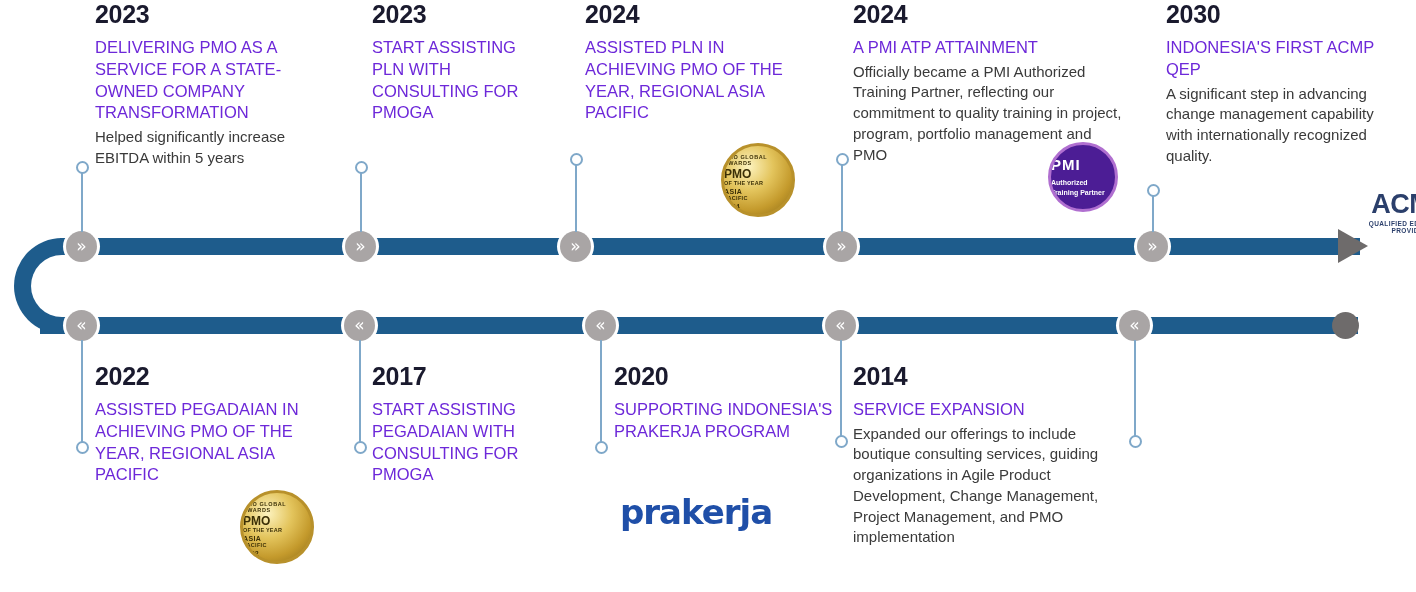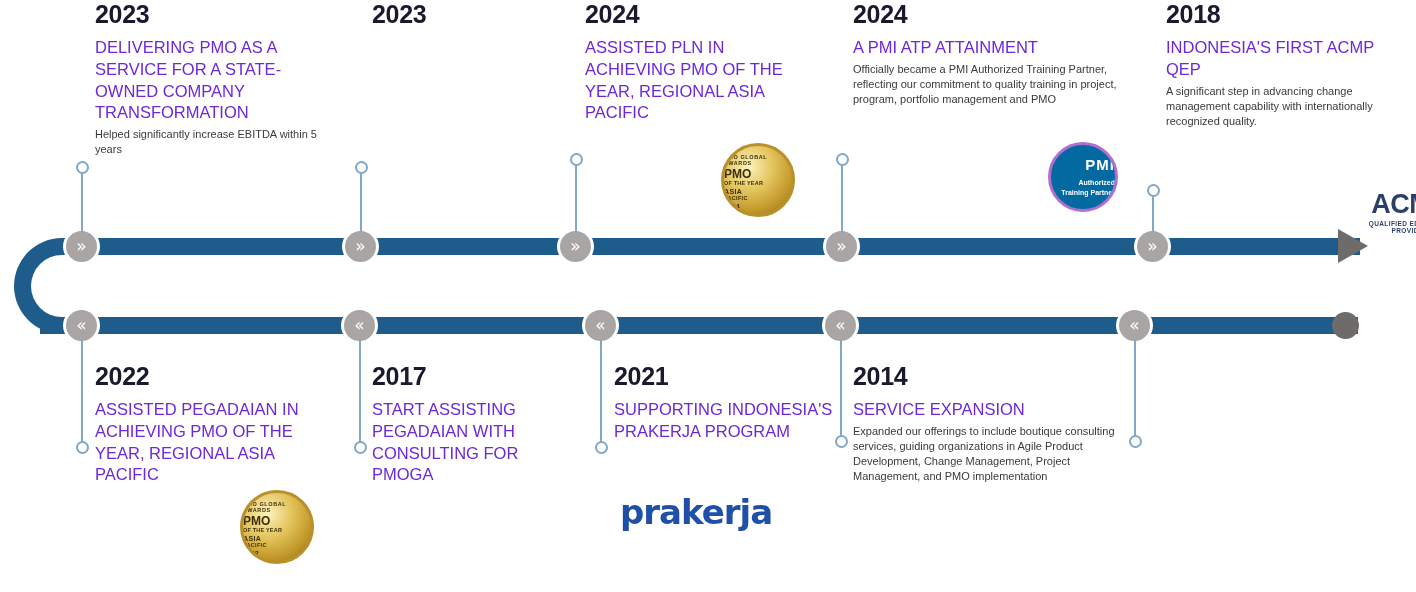--- a/index.html
+++ b/index.html
@@ -51,21 +51,21 @@
   .event{position:absolute;}
   .year{
     font-size:25px;font-weight:bold;color:#1a1a2e;letter-spacing:-0.3px;margin:0 0 4px 0;
     font-family:"Liberation Sans", sans-serif;
   }
   .headline{
     font-size:16.5px;font-weight:normal;color:#6d28d9;line-height:1.32;margin:8px 0 2px 0;
   }
   .headline.caps{text-transform:uppercase;}
   .desc{
-    font-size:11px;color:#3a3a3a;line-height:1.38;margin:3px 0 0 0;font-weight:normal;
+    font-size:15px;color:#3a3a3a;line-height:1.38;margin:3px 0 0 0;font-weight:normal;
   }
 
   
   .pmo-badge{
     position:absolute;width:74px;height:74px;border-radius:50%;
     background:radial-gradient(circle at 36% 32%, #f7e9a8 0%, #d9b council 1%, #cfa93d 55%, #8a6a16 100%);
     background:radial-gradient(circle at 36% 30%, #fdf3bf 0%, #e3c45c 38%, #c49a2c 68%, #8a6a16 100%);
     border:3px solid #b8912b;
     box-sizing:border-box;
     color:#3b2f06;
@@ -74,22 +74,22 @@
   }
   .pmo-badge .b1{font-size:5.5px;letter-spacing:0.6px;margin-top:8px;font-weight:bold;}
   .pmo-badge .b2{font-size:12px;font-weight:bold;line-height:1;margin-top:2px;}
   .pmo-badge .b3{font-size:5.5px;font-weight:bold;letter-spacing:.2px;}
   .pmo-badge .b4{font-size:7px;font-weight:bold;letter-spacing:.4px;margin-top:2px;}
   .pmo-badge .b5{font-size:5.5px;font-weight:bold;letter-spacing:.3px;}
   .pmo-badge .b6{font-size:7px;font-weight:bold;margin-top:2px;}
 
   .pmi-badge{
     position:absolute;width:70px;height:70px;border-radius:50%;
-    background:#0369a1;border:3px solid #b06fd0;box-sizing:border-box;
-    color:#ffffff;text-align:right;overflow:hidden;
+    background:#4c1d95;border:3px solid #b06fd0;box-sizing:border-box;
+    color:#ffffff;text-align:left;overflow:hidden;
   }
   .pmi-badge .p1{font-size:15px;font-weight:bold;letter-spacing:1px;margin-top:11px;color:#ffffff;}
   .pmi-badge .p2{font-size:7px;font-weight:bold;margin-top:6px;line-height:1.25;}
 
   .acmp-badge{position:absolute;text-align:center;width:110px;}
   .acmp-badge .a1{font-size:27px;font-weight:bold;color:#2b3f6b;letter-spacing:-0.5px;line-height:1;}
   .acmp-badge .a2{font-size:6.5px;font-weight:bold;color:#2b3f6b;letter-spacing:.4px;margin-top:2px;}
   .acmp-badge .a3{font-size:6.5px;font-weight:bold;color:#2b3f6b;letter-spacing:.4px;}
 
   .prakerja{position:absolute;}
@@ -131,35 +131,36 @@
   <div class="stem-dot" style="left:1147px;top:184px;"></div>
 
   <div class="event" style="left:95px;top:0px;width:240px;">
     <div class="year">2023</div>
     <div class="headline caps">DELIVERING PMO AS A SERVICE FOR A STATE-OWNED COMPANY TRANSFORMATION</div>
     <div class="desc">Helped significantly increase EBITDA within 5 years</div>
   </div>
 
   <div class="event" style="left:372px;top:0px;width:175px;">
     <div class="year">2023</div>
+    <div class="headline caps">START ASSISTING PLN WITH CONSULTING FOR PMOGA</div>
   </div>
 
   <div class="event" style="left:585px;top:0px;width:225px;">
     <div class="year">2024</div>
     <div class="headline caps">ASSISTED PLN IN ACHIEVING PMO OF THE YEAR, REGIONAL ASIA PACIFIC</div>
   </div>
 
   <div class="event" style="left:853px;top:0px;width:275px;">
     <div class="year">2024</div>
     <div class="headline caps">A PMI ATP ATTAINMENT</div>
     <div class="desc">Officially became a PMI Authorized Training Partner, reflecting our commitment to quality training in project, program, portfolio management and PMO</div>
   </div>
 
   <div class="event" style="left:1166px;top:0px;width:238px;">
-    <div class="year">2018</div>
+    <div class="year">2030</div>
     <div class="headline caps">INDONESIA'S FIRST ACMP QEP</div>
     <div class="desc">A significant step in advancing change management capability with internationally recognized quality.</div>
   </div>
 
   <div class="pmo-badge" style="left:721px;top:143px;">
     <div class="b1">PMO GLOBAL AWARDS</div>
     <div class="b2">PMO</div>
     <div class="b3">OF THE YEAR</div>
     <div class="b4">ASIA</div>
     <div class="b5">PACIFIC</div>
@@ -203,21 +204,21 @@
     <div class="year">2022</div>
     <div class="headline caps">ASSISTED PEGADAIAN IN ACHIEVING PMO OF THE YEAR, REGIONAL ASIA PACIFIC</div>
   </div>
 
   <div class="event" style="left:372px;top:362px;width:200px;">
     <div class="year">2017</div>
     <div class="headline caps">START ASSISTING PEGADAIAN WITH CONSULTING FOR PMOGA</div>
   </div>
 
   <div class="event" style="left:614px;top:362px;width:220px;">
-    <div class="year">2021</div>
+    <div class="year">2020</div>
     <div class="headline caps">SUPPORTING INDONESIA'S PRAKERJA PROGRAM</div>
   </div>
 
   <div class="event" style="left:853px;top:362px;width:265px;">
     <div class="year">2014</div>
     <div class="headline caps">SERVICE EXPANSION</div>
     <div class="desc">Expanded our offerings to include boutique consulting services, guiding organizations in Agile Product Development, Change Management, Project Management, and PMO implementation</div>
   </div>
 
 

